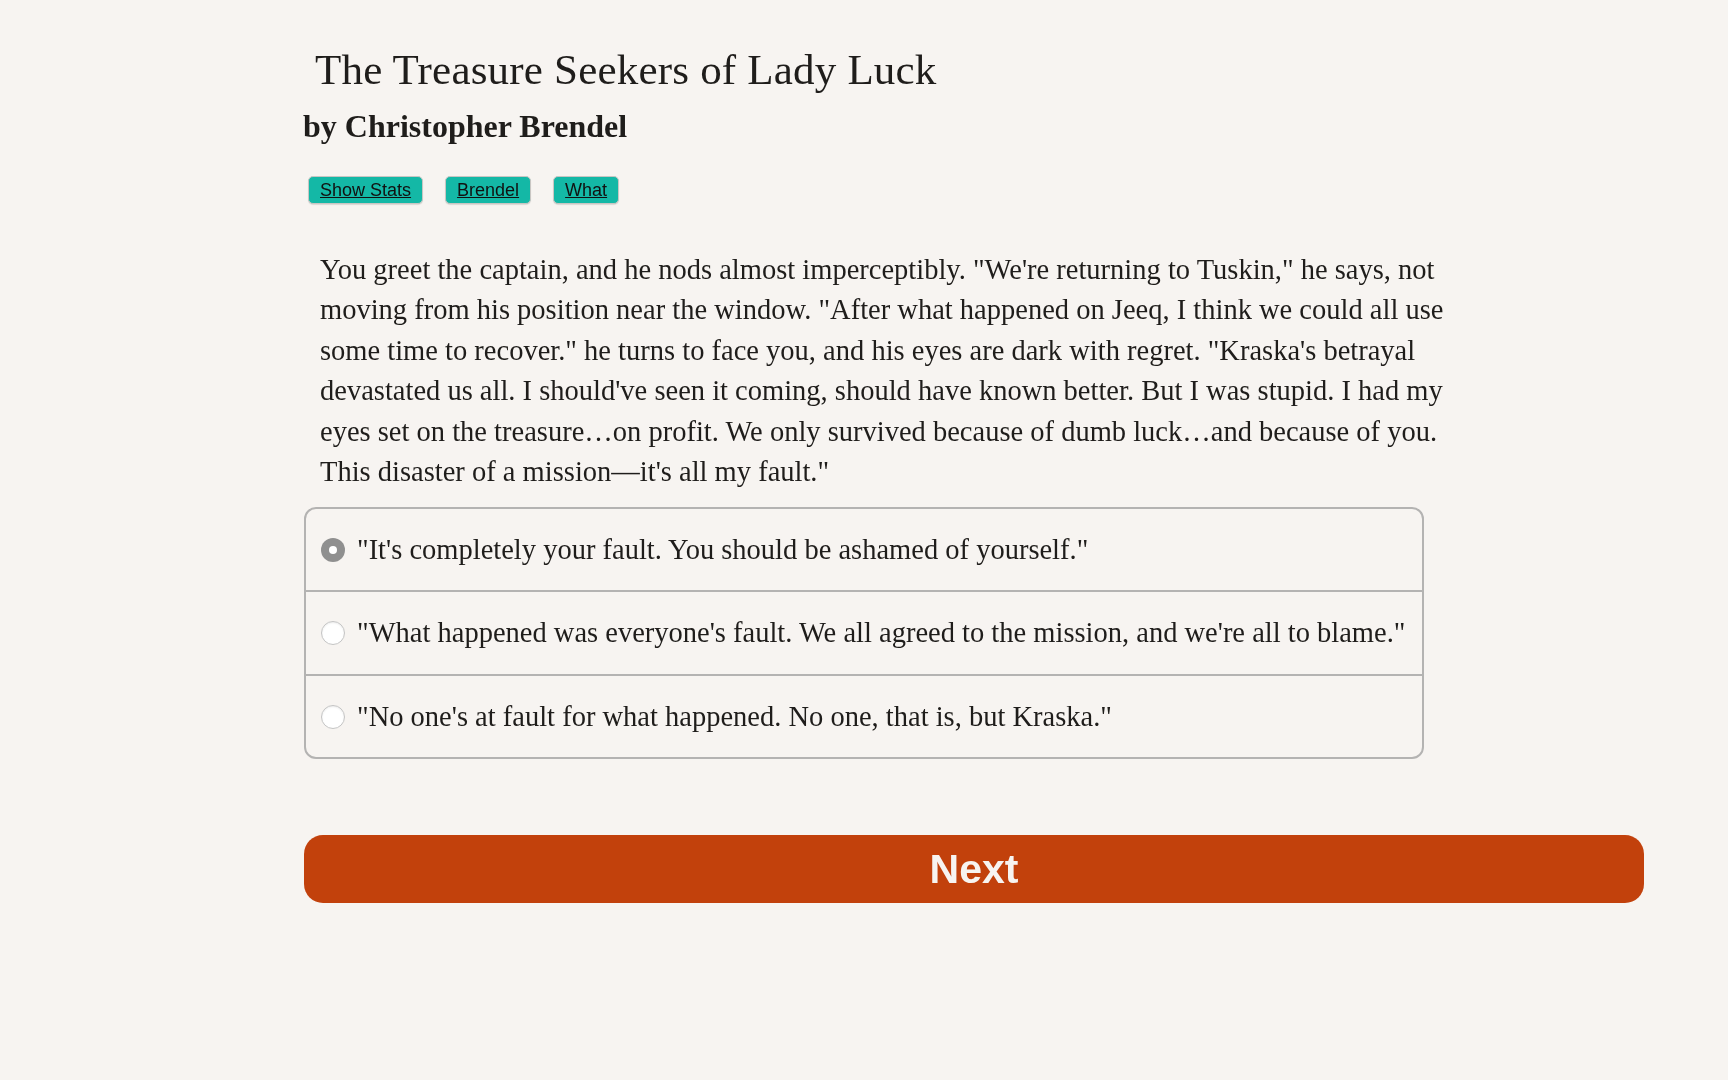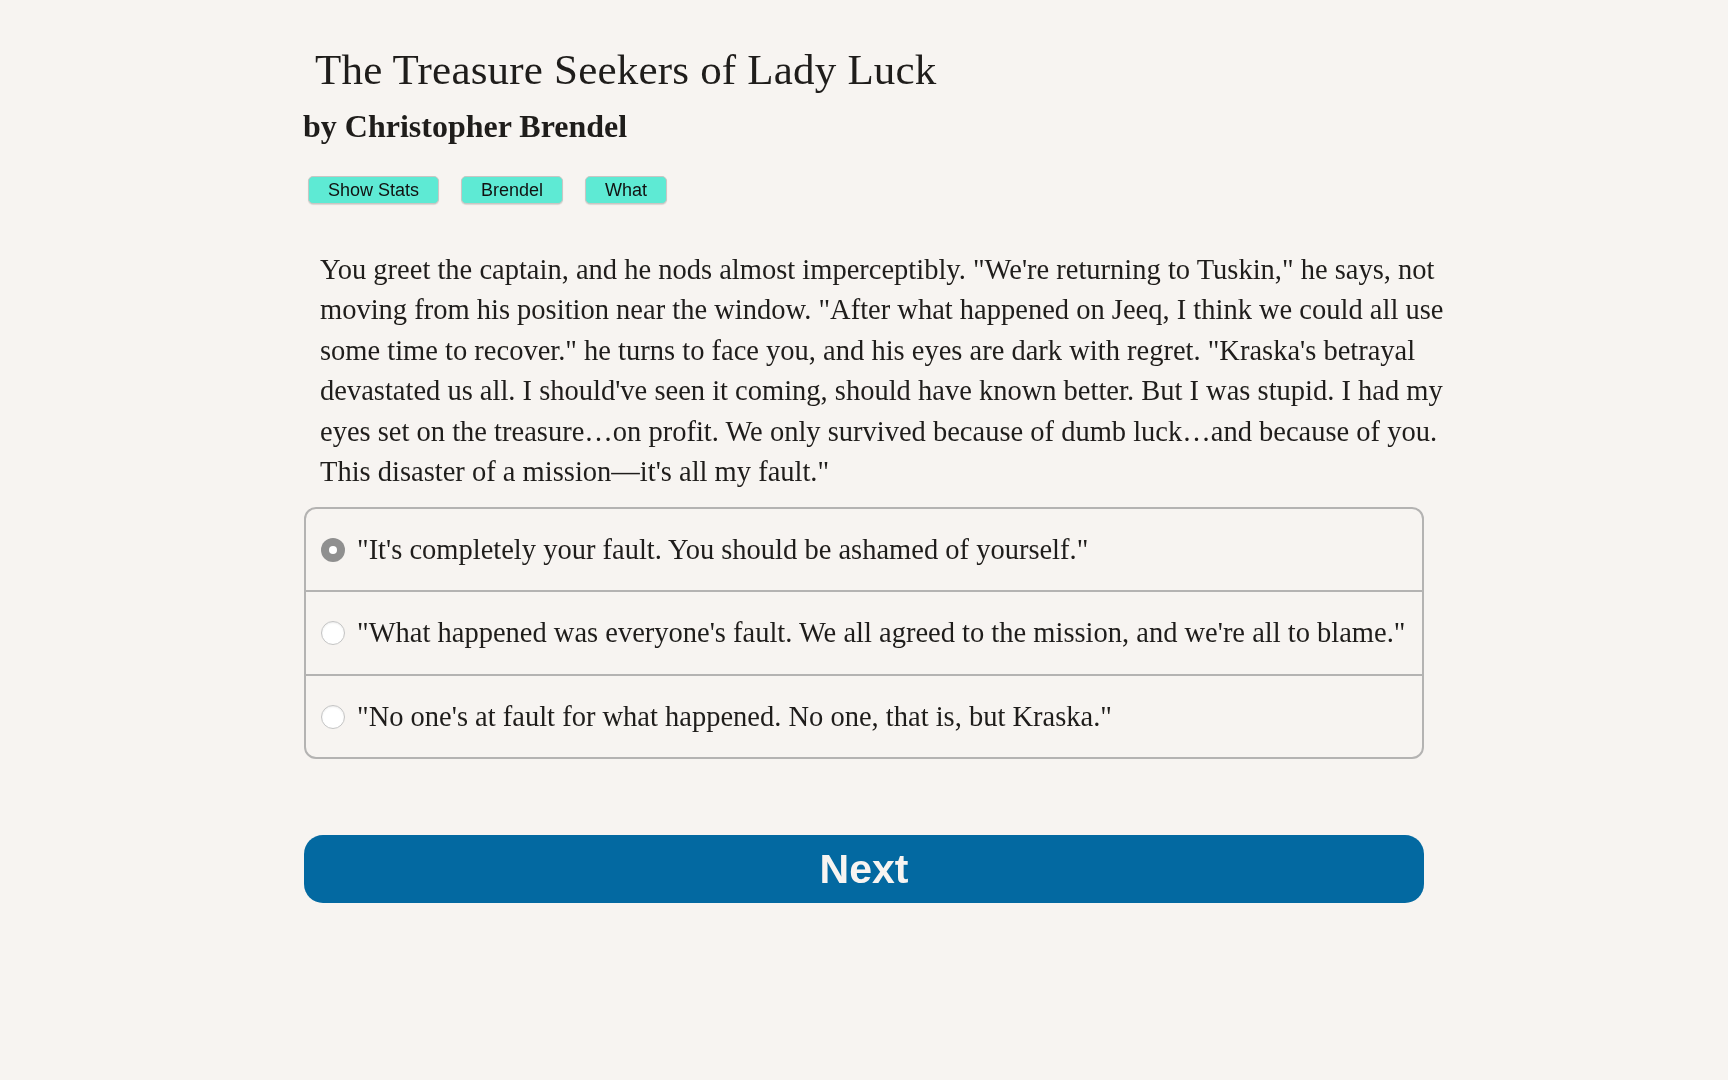--- a/index.html
+++ b/index.html
@@ -43,31 +43,32 @@
     }
     .toolbar {
       position: absolute;
       left: 4px;
       top: 176px;
       display: flex;
       gap: 22px;
     }
     .tool-btn {
       height: 28px;
-      padding: 0 19px;
-      background: #5eead4;
+      padding: 0 11px;
+      background: #14b8a6;
       border: 1px solid #c9c6c3;
       border-radius: 5px;
       box-shadow: 0 1px 1px rgba(0,0,0,0.12);
       font-family: "Liberation Sans", "DejaVu Sans", sans-serif;
       font-size: 18px;
       color: #111;
       line-height: 26px;
       cursor: pointer;
       box-sizing: border-box;
+      text-decoration: underline;
     }
     .passage {
       position: absolute;
       left: 0;
       top: 234px;
       width: 1125px;
       margin: 16px;
       font-size: 28.5px;
       line-height: 40.4px;
     }
@@ -117,25 +118,25 @@
       top: 8px;
       width: 8px;
       height: 8px;
       border-radius: 50%;
       background: #ffffff;
     }
     .next-btn {
       position: absolute;
       left: 0;
       top: 835px;
-      width: 1120px;
+      width: 1340px;
       height: 68px;
       border: none;
       border-radius: 19px;
-      background: #0369a1;
+      background: #c2410c;
       color: #f7f4f1;
       font-family: "Liberation Sans", "DejaVu Sans", sans-serif;
       font-weight: bold;
       font-size: 41px;
       line-height: 68px;
       text-align: center;
       cursor: pointer;
       padding: 0;
     }
   </style>

